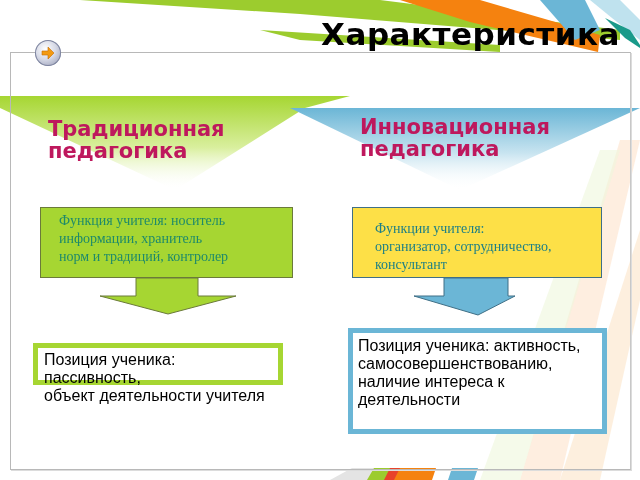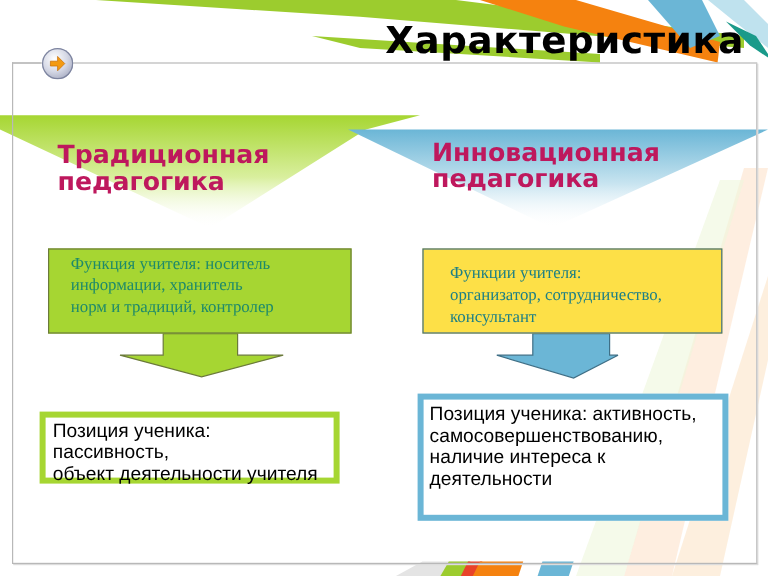--- a/index.html
+++ b/index.html
@@ -48,21 +48,21 @@
     .fn-right {
       left: 352px; top: 207px; width: 250px; height: 71px;
       background: #fde047; color: #1d7f85; border-color: #3f6f86;
       padding-left: 22px; padding-top: 12px;
     }
     .pos-box {
       position: absolute; box-sizing: border-box; background: #fff; color: #000;
       font-size: 16px; line-height: 18px; padding: 3px 6px;
     }
     .pos-left {
-      left: 33px; top: 343px; width: 250px; height: 60px; border: 5px solid #a6d632;
+      left: 33px; top: 343px; width: 250px; height: 42px; border: 5px solid #a6d632;
       padding-top: 3px;
     }
     .pos-right {
       left: 348px; top: 328px; width: 259px; height: 106px; border: 5px solid #6bb6d6;
       padding-top: 4px; padding-left: 5px;
     }
   </style>
 </head>
 <body>
 

